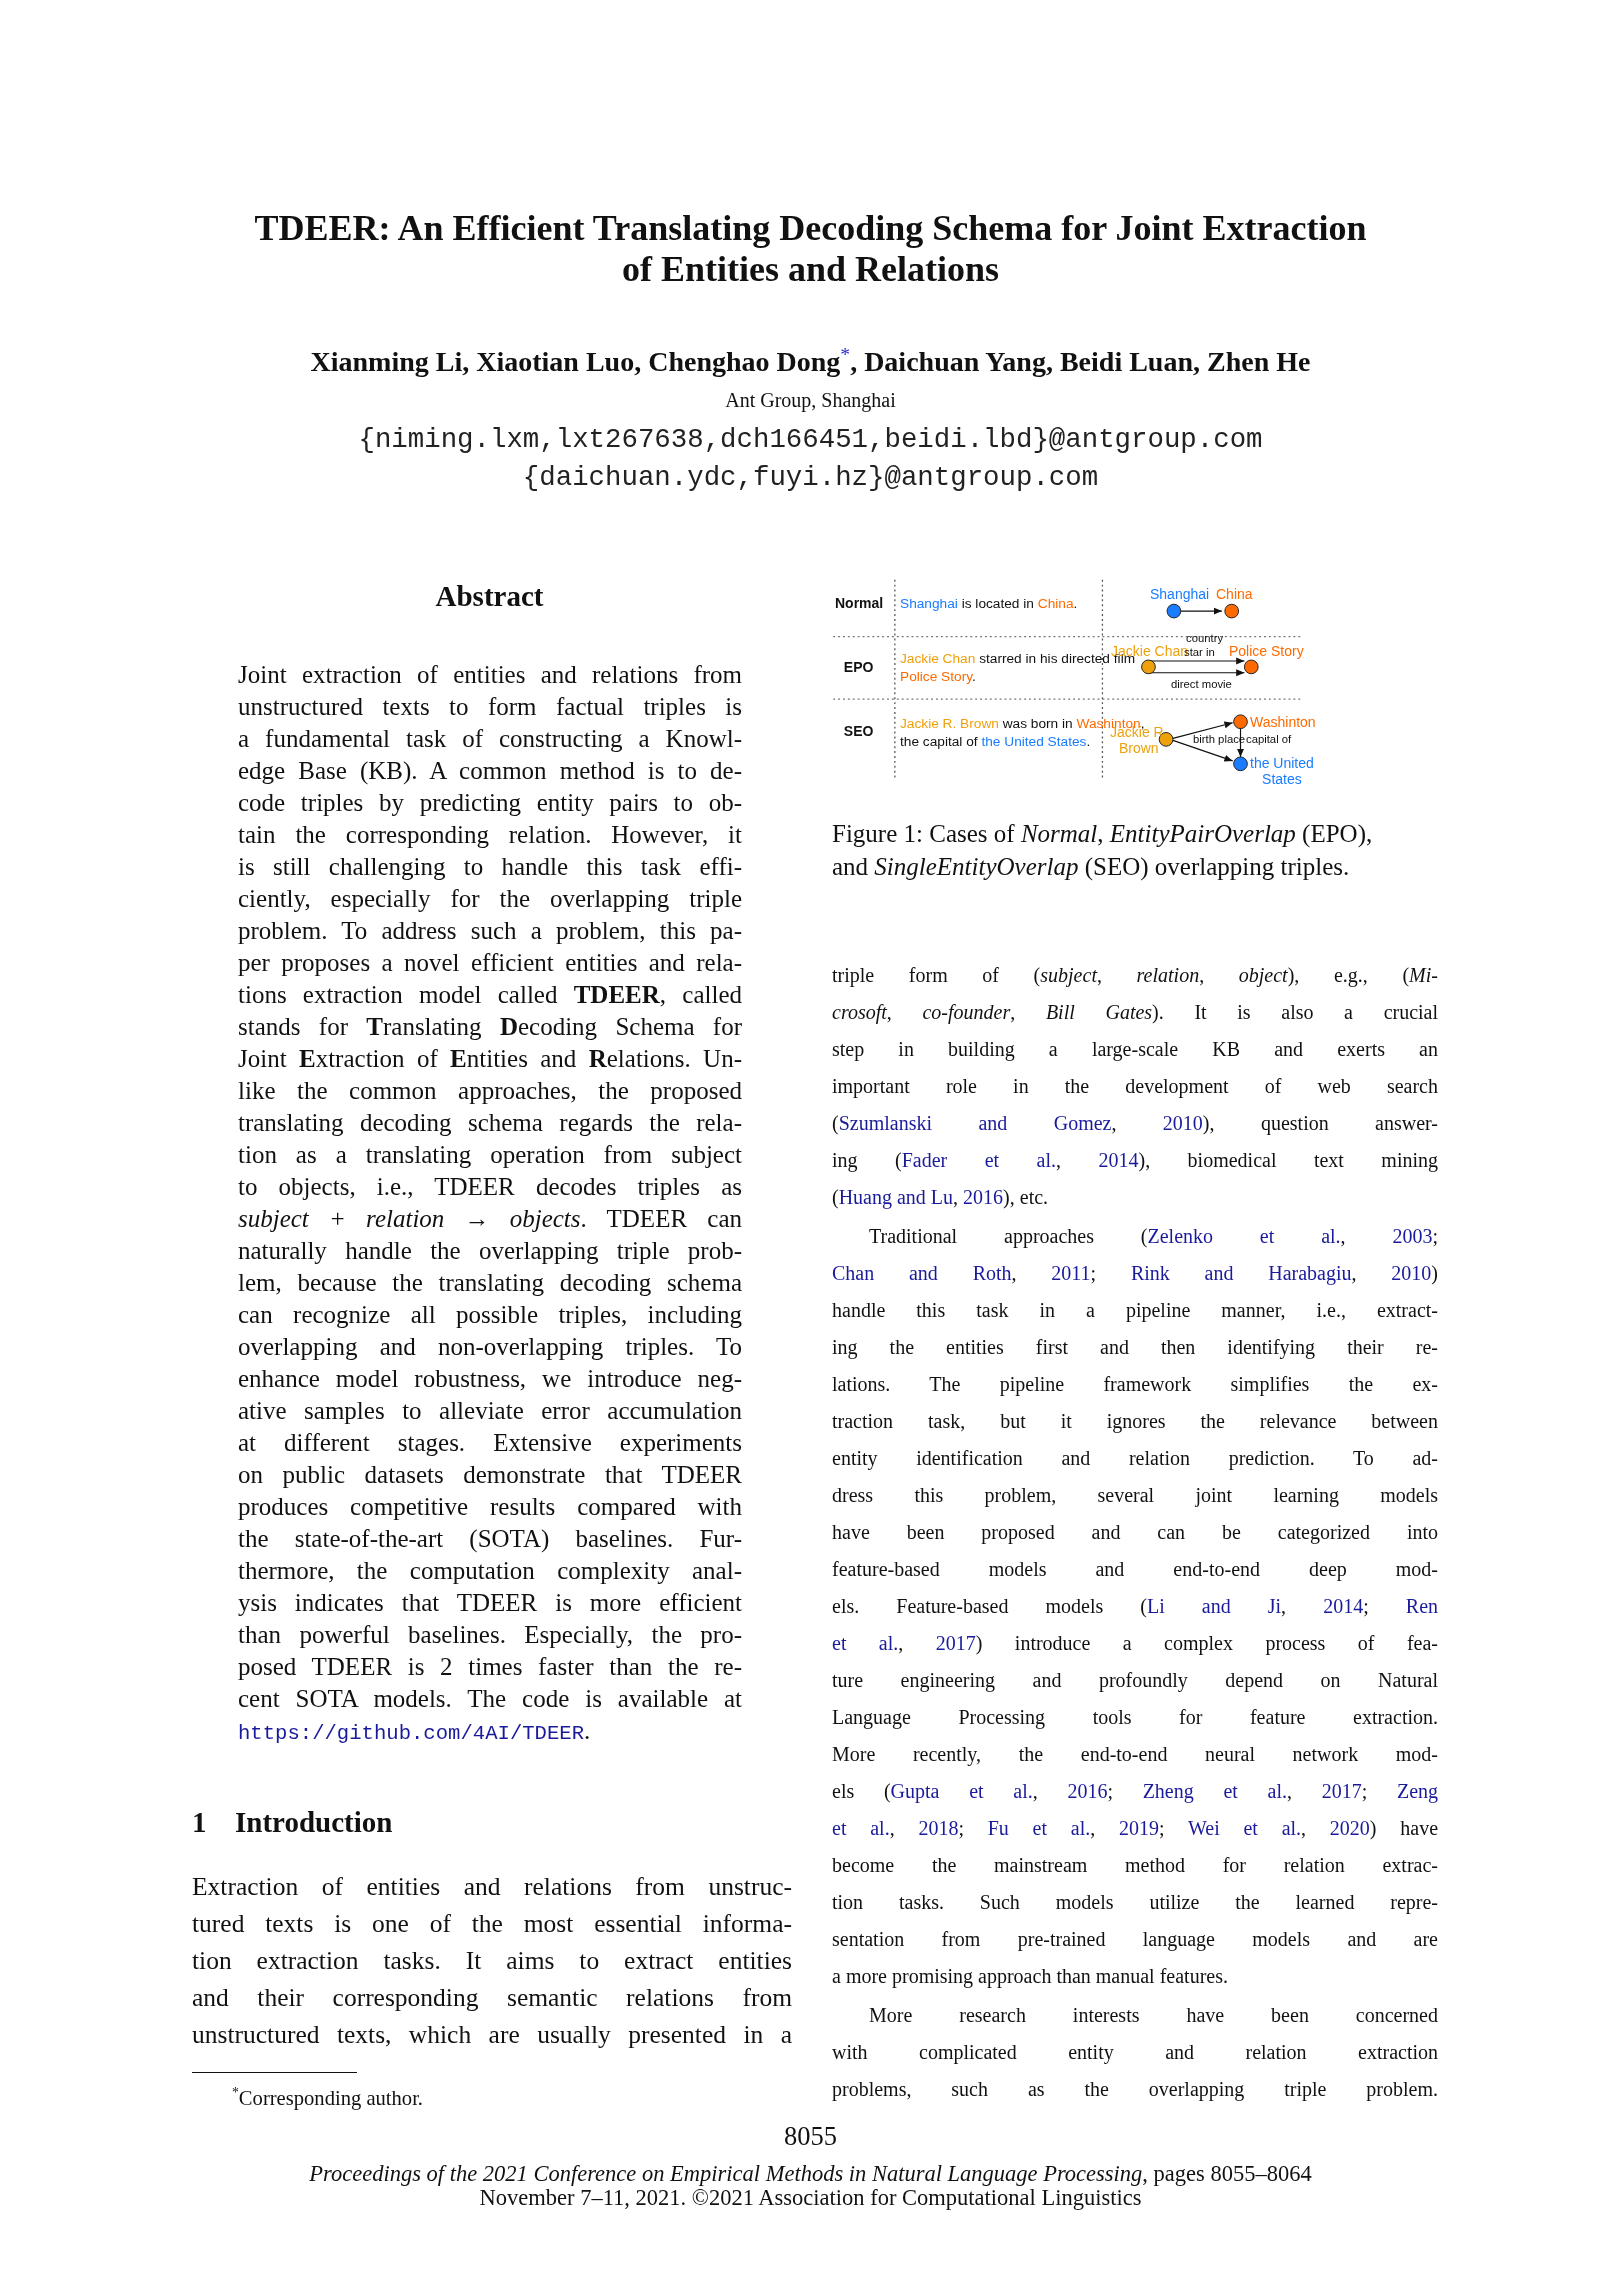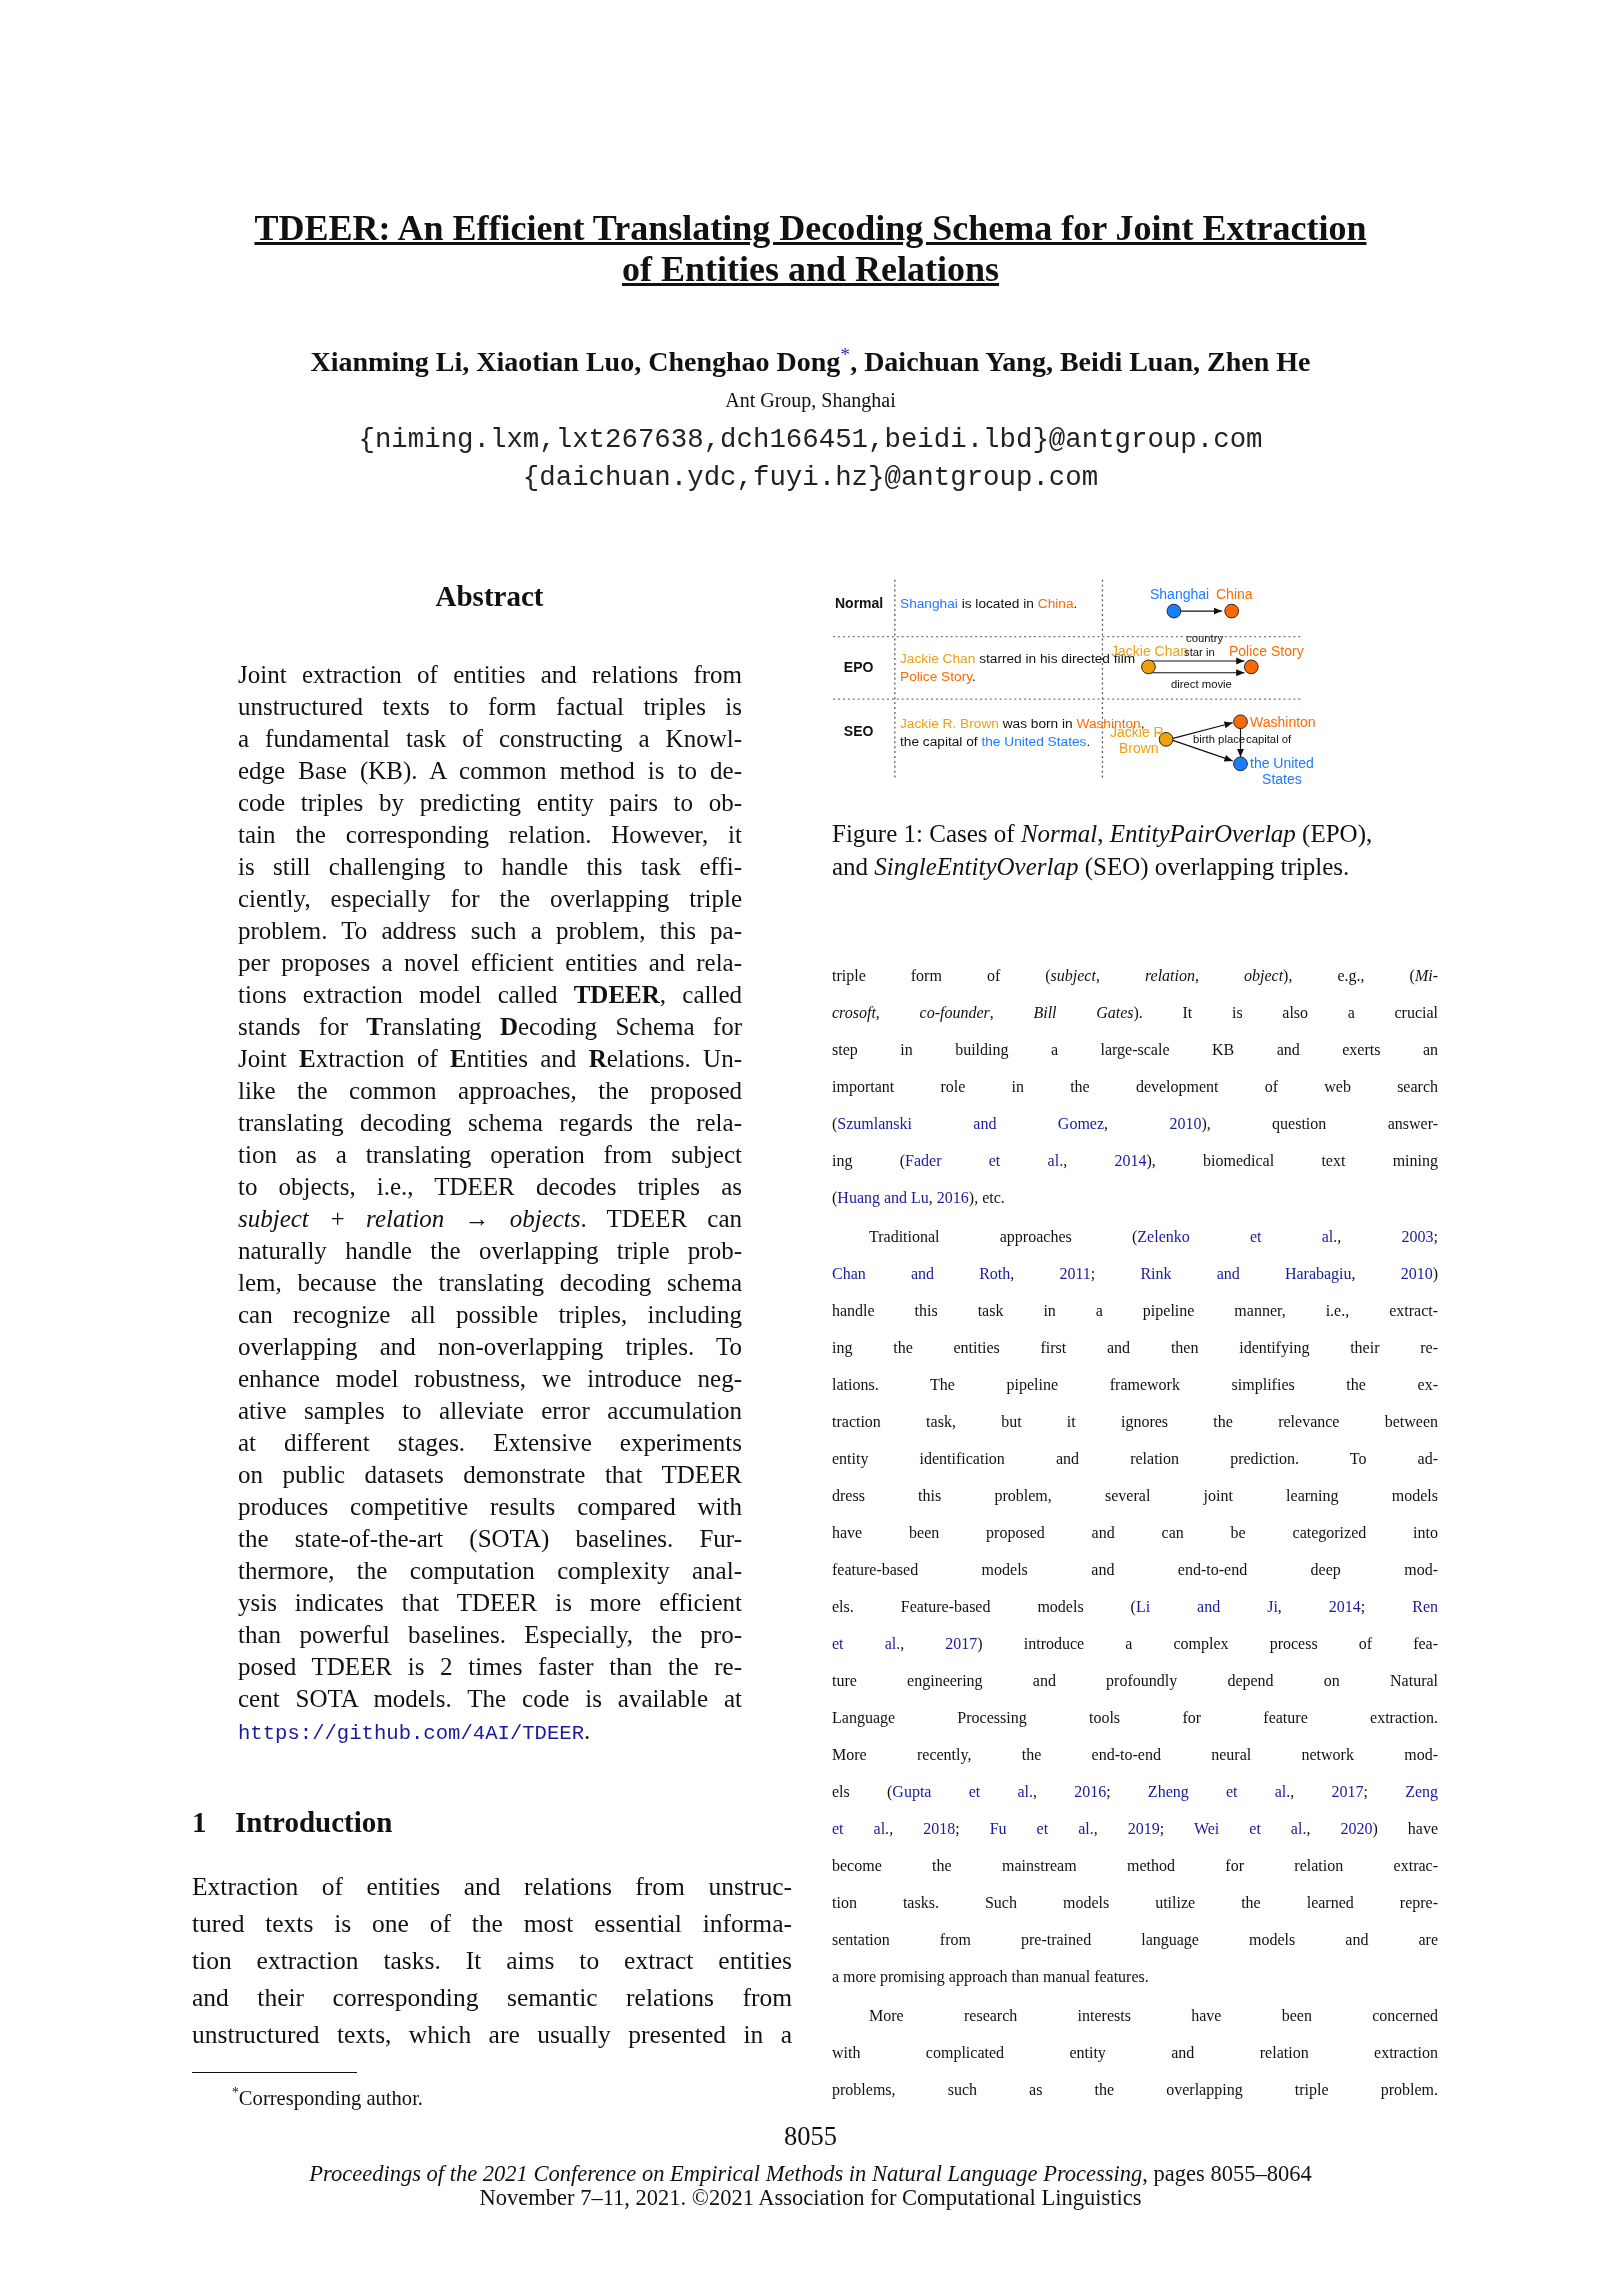--- a/index.html
+++ b/index.html
@@ -1,37 +1,37 @@
 <!DOCTYPE html>
 <html><head>
 <meta charset="utf-8">
 <style>
   html, body { margin:0; padding:0; background:#ffffff; }
   body { width:1621px; height:2293px; position:relative; overflow:hidden;
          font-family:"Liberation Serif", "DejaVu Serif", serif; color:#111; }
   .abs { position:absolute; }
-  .title { left:0; width:1621px; top:208px; text-align:center; font-weight:bold; font-size:36px; line-height:41px;text-decoration:underline; }
+  .title { left:0; width:1621px; top:208px; text-align:center; font-weight:bold; font-size:36px; line-height:41px; }
   .authors { left:0; width:1621px; top:345px; text-align:center; font-weight:bold; font-size:28px; line-height:33px; }
   .authors .star { color:#2a2ad0; font-weight:normal; font-size:19.6px; vertical-align:super; line-height:0; }
   .affil { left:0; width:1621px; top:384px; text-align:center; font-size:20px; line-height:33px; }
   .email { left:0; width:1621px; text-align:center; font-family:"Liberation Mono", "DejaVu Sans Mono", monospace; font-size:27.4px; line-height:33px; color:#222; }
   .h-abs { left:225px; width:529px; top:580px; text-align:center; font-weight:bold; font-size:29px; }
   .col { font-size:25px; line-height:37px; text-align:justify; hyphens:manual; }
   .lines div { white-space:nowrap; text-align:justify; text-align-last:justify; height:32px; line-height:32px; }
   .lines div.last { text-align-last:left; }
   .abstract { left:238px; width:504px; top:659px; font-size:25px; }
   .mono-link { font-family:"Liberation Mono", "DejaVu Sans Mono", monospace; color:#1a1a9c; font-size:20.6px; }
   .h-intro { left:192px; top:1806px; font-weight:bold; font-size:29px; }
   .h-intro .num { display:inline-block; width:43px; }
   .intro-left { left:192px; width:600px; top:1868px; font-size:25.5px; }
   .intro-left div { height:37px; line-height:37px; }
   .fn-rule { left:192px; top:2072px; width:165px; height:1px; background:#111; }
   .footnote { left:232px; top:2085px; font-size:20.6px; }
   .footnote sup { font-size:13.7px; }
-  .right { left:832px; width:606px; font-size:16px; }
+  .right { left:832px; width:606px; font-size:20px; }
   .right div { height:37px; line-height:37px; white-space:nowrap; text-align:justify; text-align-last:justify; }
   .right div.last { text-align-last:left; }
   .right div.ind { padding-left:37px; }
   .cite { color:#1a1a9c; }
   .caption { left:832px; width:606px; top:817px; font-size:25px; line-height:33px; }
   .caption div { white-space:nowrap; }
   .pagenum { left:0; width:1621px; top:2121px; text-align:center; font-size:26.5px; }
   .proc { left:0; width:1621px; top:2162px; text-align:center; font-size:22.5px; line-height:23.5px; }
   .proc i { font-style:italic; }
   

